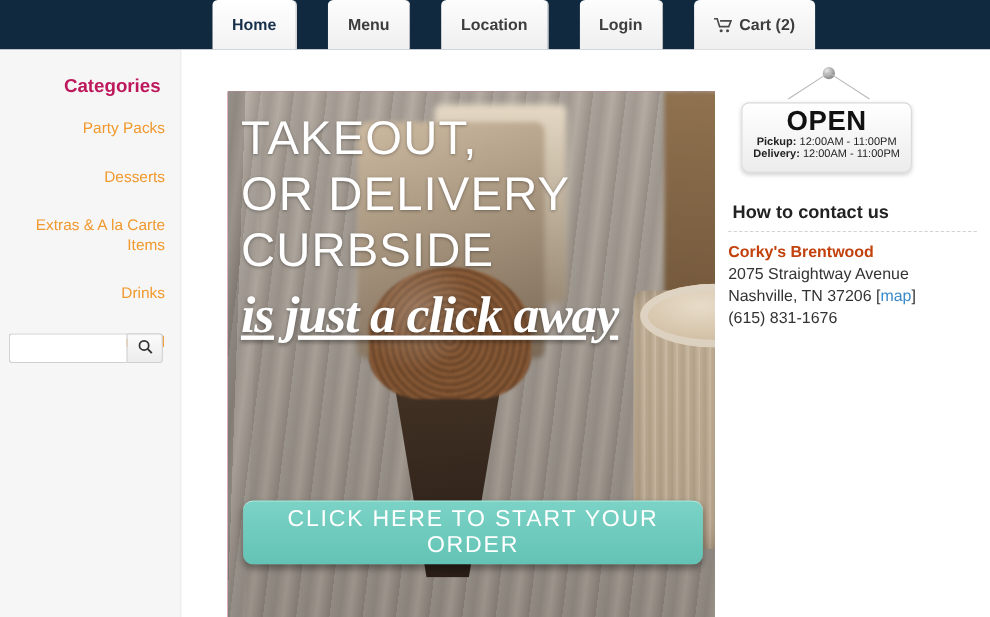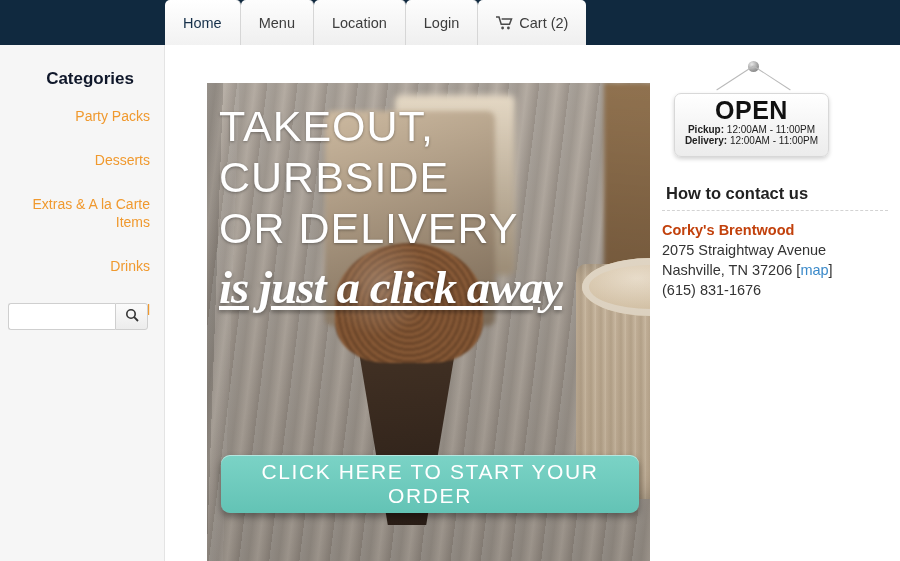--- a/index.html
+++ b/index.html
@@ -21,39 +21,40 @@
     position:absolute; left:165px; top:0; height:45px;
     display:flex; align-items:stretch;
   }
   .nav-tab {
     position:relative;
     display:flex; align-items:center; justify-content:center;
     padding:0 18px;
     height:45px;
     background:linear-gradient(#fdfdfd,#efefef);
     color:#3d3d3d;
-    font-size:14.5px; font-weight:normal;
+    font-size:14.5px; font-weight:bold;
     border-right:1px solid #d6d6d6;
     border-radius:5px 5px 0 0;
     white-space:nowrap;
     cursor:pointer;
+    margin-left:28px;
   }
   .nav-tab:last-child { border-right:none; }
   .nav-tab.active { color:#16304a; background:linear-gradient(#ffffff,#f2f2f2); }
   .nav-tab .cart-icon { margin-right:6px; display:inline-flex; align-items:center; }
 
   
   .sidebar {
     position:absolute; left:0; top:45px; width:165px; height:516px;
     background:#f6f6f6; border-right:1px solid #e4e4e4;
     padding:18px 14px 0 8px;
     text-align:right;
   }
   .sidebar-title {
-    font-size:17px; font-weight:bold; color:#0f172a; margin:6px 16px 18px 0;
+    font-size:17px; font-weight:bold; color:#be185d; margin:6px 4px 18px 0;
   }
   .cat-link {
     display:block; color:#f0992e; font-size:14px; line-height:18px;
     margin-bottom:26px; cursor:pointer; text-decoration:none;
   }
   .search-row {
     position:absolute; left:8px; top:258px; display:flex; align-items:stretch;
   }
   .search-input {
     width:107px; height:27px; border:1px solid #cfcfcf; border-right:none;
@@ -239,22 +240,22 @@
         <div class="bag-back"></div>
         <div class="bag-mid"></div>
         <div class="cone"></div>
         <div class="muffin"></div>
         <div class="cup-right"></div>
         <div class="banner-overlay"></div>
       </div>
 
       <div class="banner-text">
         <div class="bl">TAKEOUT,</div>
+        <div class="bl">OR DELIVERY</div>
         <div class="bl">CURBSIDE</div>
-        <div class="bl">OR DELIVERY</div>
         <div class="script">is just a click away</div>
       </div>
 
       <button class="cta-btn">CLICK HERE TO START YOUR ORDER</button>
     </div>
   </div>
 
   <div class="right-col">
 
     <div class="sign-wrap">

